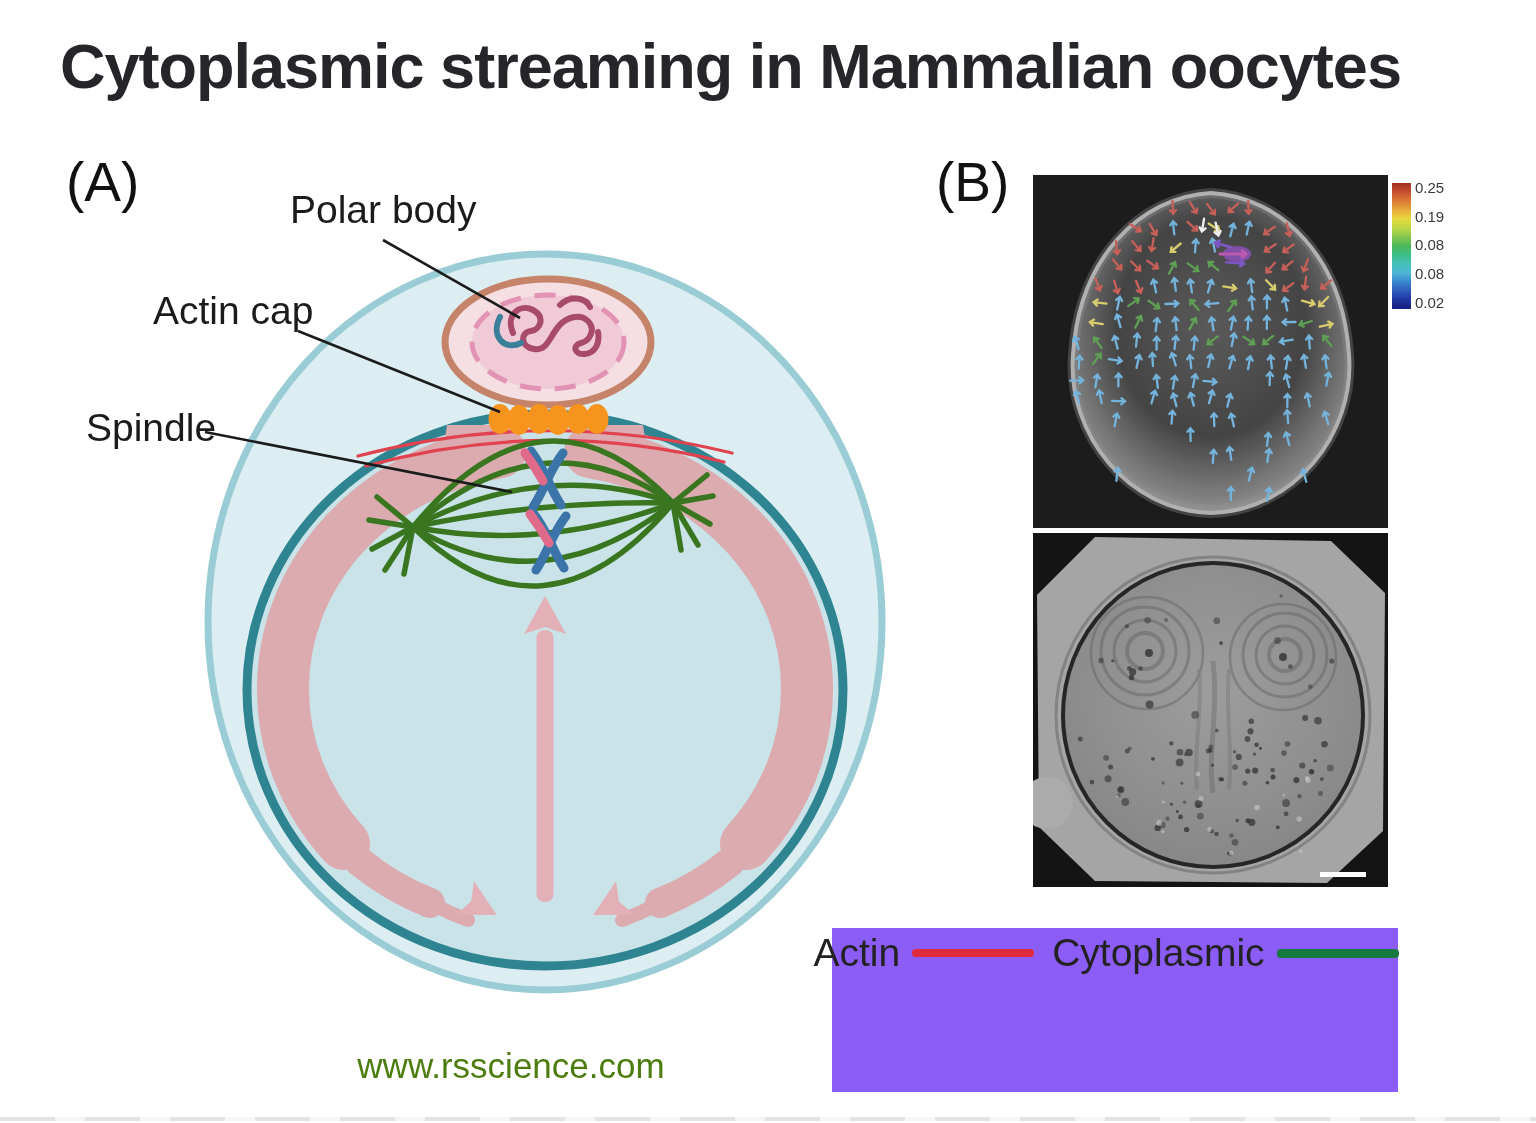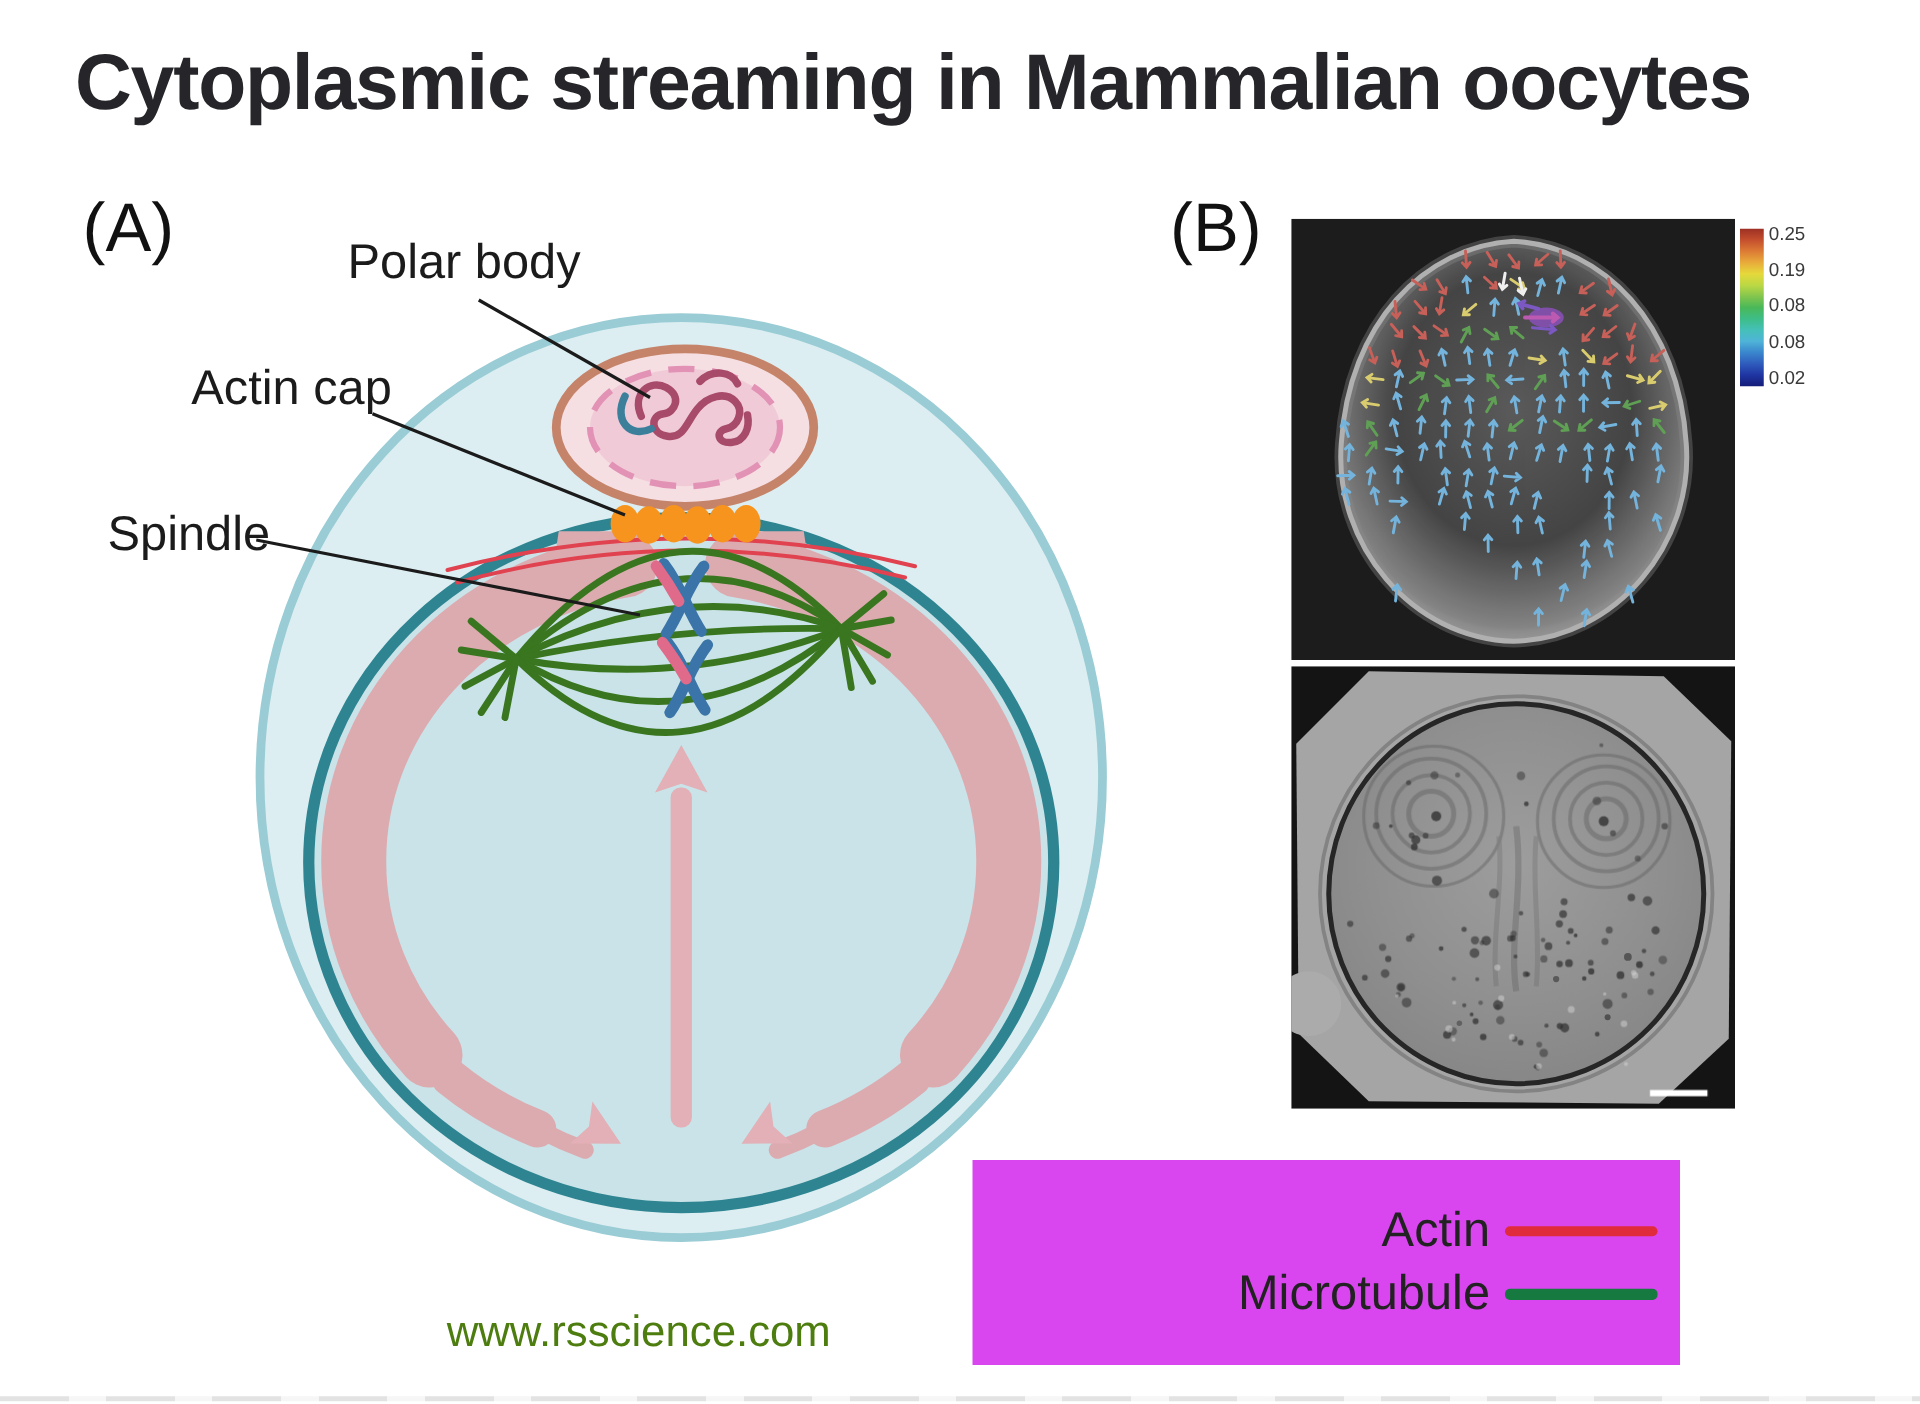--- a/index.html
+++ b/index.html
@@ -4,33 +4,33 @@
 <style>
   html,body{margin:0;padding:0;background:#fff;}
   .page{position:relative;width:1536px;height:1123px;background:#ffffff;overflow:hidden;
         font-family:"Liberation Sans","DejaVu Sans",sans-serif;color:#1c1c1c;}
   .abs{position:absolute;}
   .title{left:60px;top:30px;font-size:63px;font-weight:bold;color:#26262a;letter-spacing:-1px;white-space:nowrap;}
   .panel-label{font-size:55px;color:#111;}
   .pl-a{left:66px;top:150px;}
   .pl-b{left:936px;top:150px;}
   .anno{font-size:39px;color:#1b1b1b;white-space:nowrap;}
-  .lbl-polar{left:278px;top:188px;}
+  .lbl-polar{left:290px;top:188px;}
   .lbl-actin{left:153px;top:289px;}
   .lbl-spindle{left:86px;top:406px;}
   .caption1{left:161px;top:997px;width:700px;text-align:center;font-size:41px;color:#111;}
   .caption2{left:161px;top:1046px;width:700px;text-align:center;font-size:35px;color:#4d7c0f;}
   .svg-full{left:0;top:0;width:1536px;height:1123px;pointer-events:none;}
   .vf-box{left:1033px;top:175px;width:355px;height:353px;}
   .bf-box{left:1033px;top:533px;width:355px;height:354px;}
   .colorbar{left:1392px;top:183px;width:19px;height:126px;}
   .cb-tick{position:absolute;left:1415px;width:60px;font-size:15px;color:#3a3a3a;}
   .cb-0{top:179px}.cb-1{top:208px}.cb-2{top:236px}.cb-3{top:265px}.cb-4{top:294px}
-  .legend{left:778px;top:928px;width:566px;height:164px;background:#d946ef;
-          display:flex;flex-direction:column;justify-content:center;padding:0;box-sizing:border-box;}
+  .legend{left:832px;top:928px;width:566px;height:164px;background:#8b5cf6;
+          display:flex;flex-direction:row;justify-content:center;padding:0;box-sizing:border-box;}
   .legend-row{display:flex;align-items:center;justify-content:flex-end;gap:12px;height:50px;padding-right:18px;}
   .legend-label{font-size:39px;color:#222;white-space:nowrap;}
   .sw-line{width:122px;height:8px;border-radius:4px;}
   .sw-line.mt{height:9px;}
   .sw-arrow{position:relative;width:126px;height:44px;}
   .sw-arrow .bar{position:absolute;left:0;top:15px;width:88px;height:14px;}
   .sw-arrow .head{position:absolute;left:82px;top:1px;width:0;height:0;
       border-top:21px solid transparent;border-bottom:21px solid transparent;border-left:44px solid #f2b9be;}
   .bottom-strip{left:0;top:1117px;width:1536px;height:4px;opacity:.75;
       background:repeating-linear-gradient(90deg,#d9d9d9 0 55px,#f3f3f3 55px 85px);}
@@ -448,19 +448,19 @@
       </g>
     <rect id="bf-scalebar" x="287" y="339" width="46" height="5" fill="#ffffff"></rect>
   </svg>
 
   <div class="abs legend">
     <div class="legend-row">
       <span class="legend-label">Actin</span>
       <span class="sw-line" id="sw-actin" style="background: rgb(224, 43, 60);"></span>
     </div>
     <div class="legend-row">
-      <span class="legend-label">Microtubule</span>
+      <span class="legend-label">Cytoplasmic</span>
       <span class="sw-line mt" id="sw-mt" style="background: rgb(22, 121, 63);"></span>
     </div>
   </div>
 
   <div class="abs bottom-strip"></div>
 </div>
 
 </body></html>

